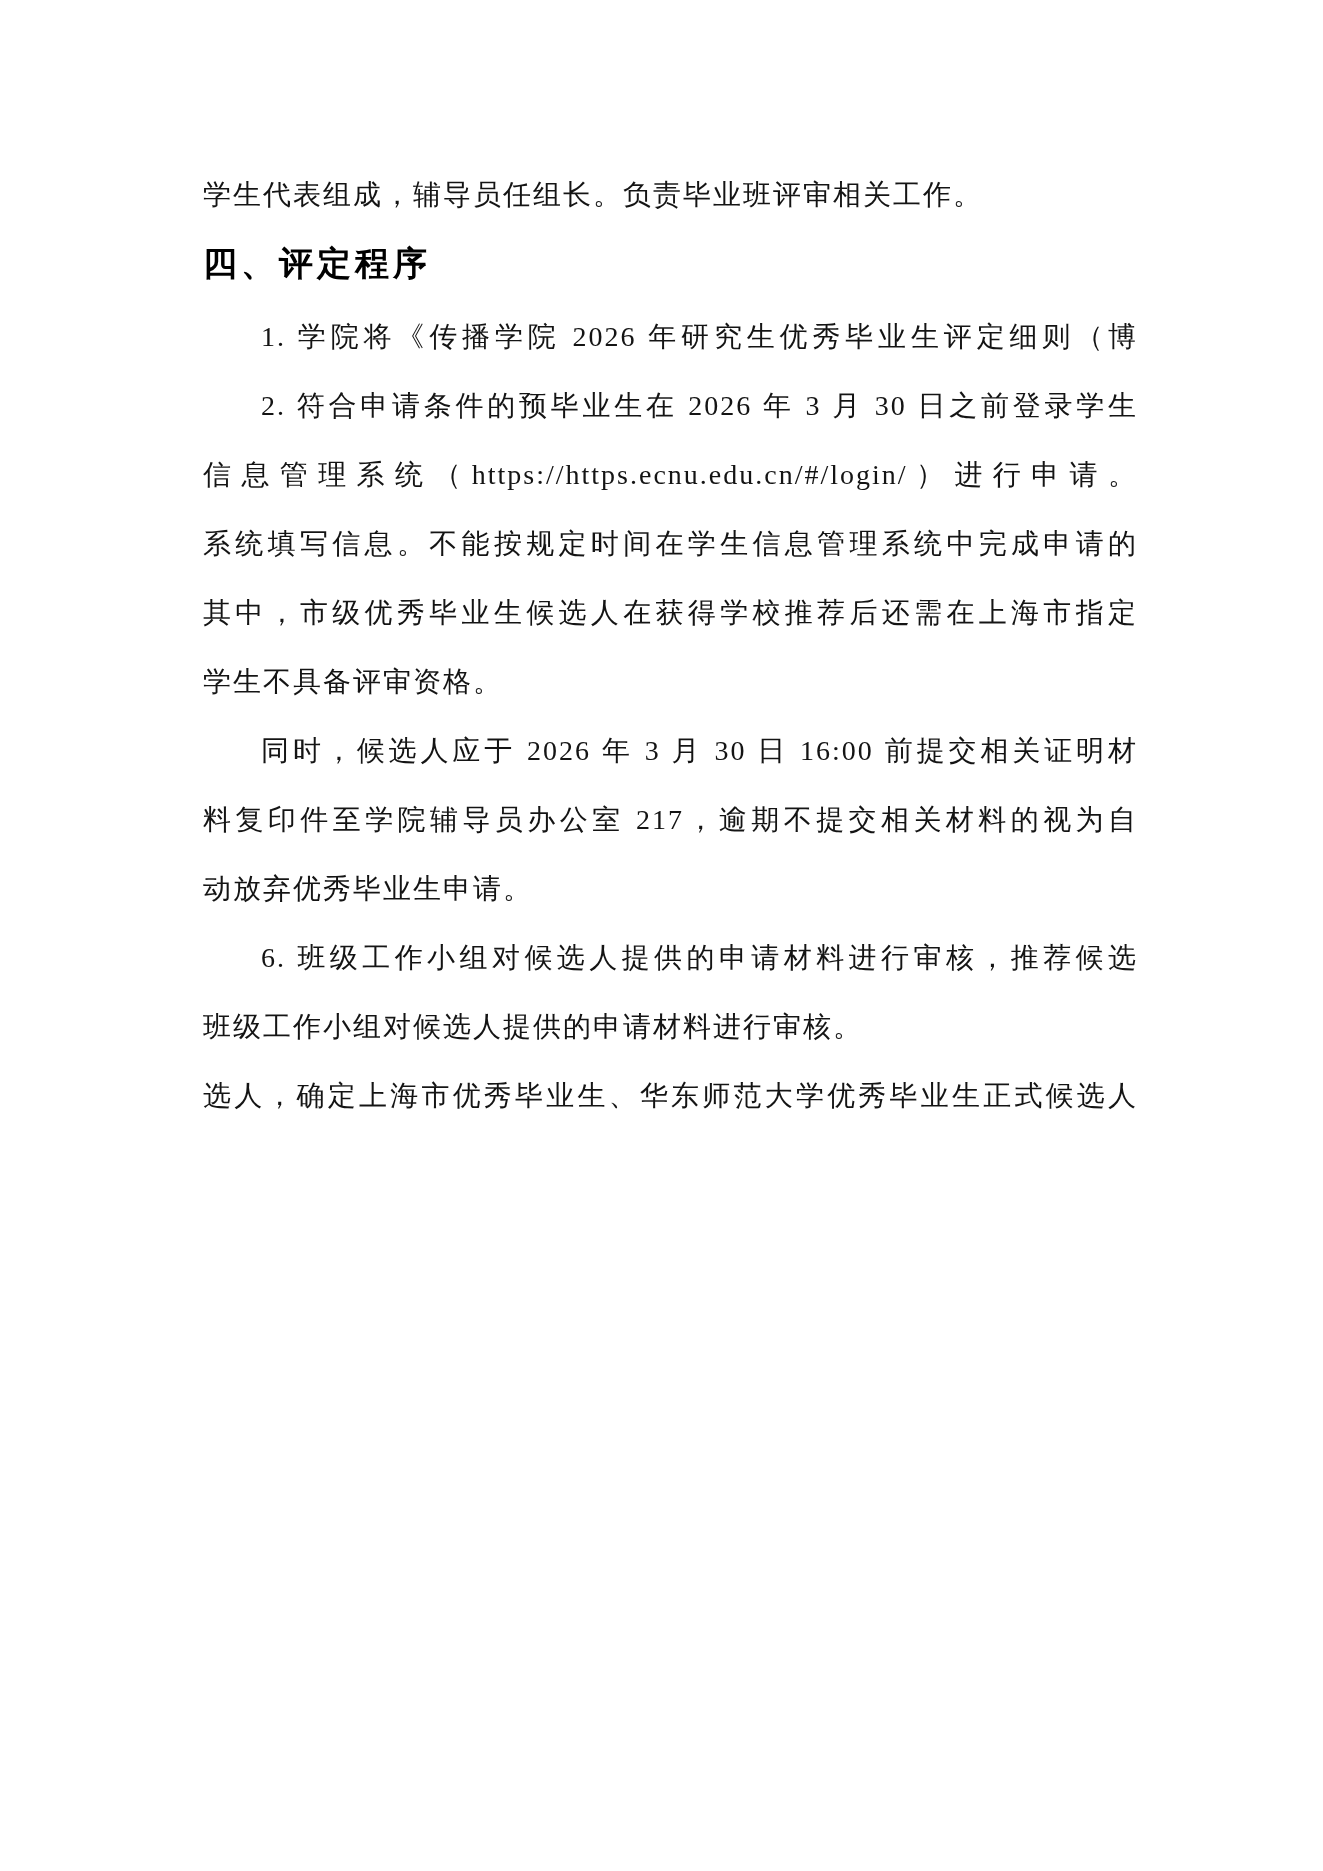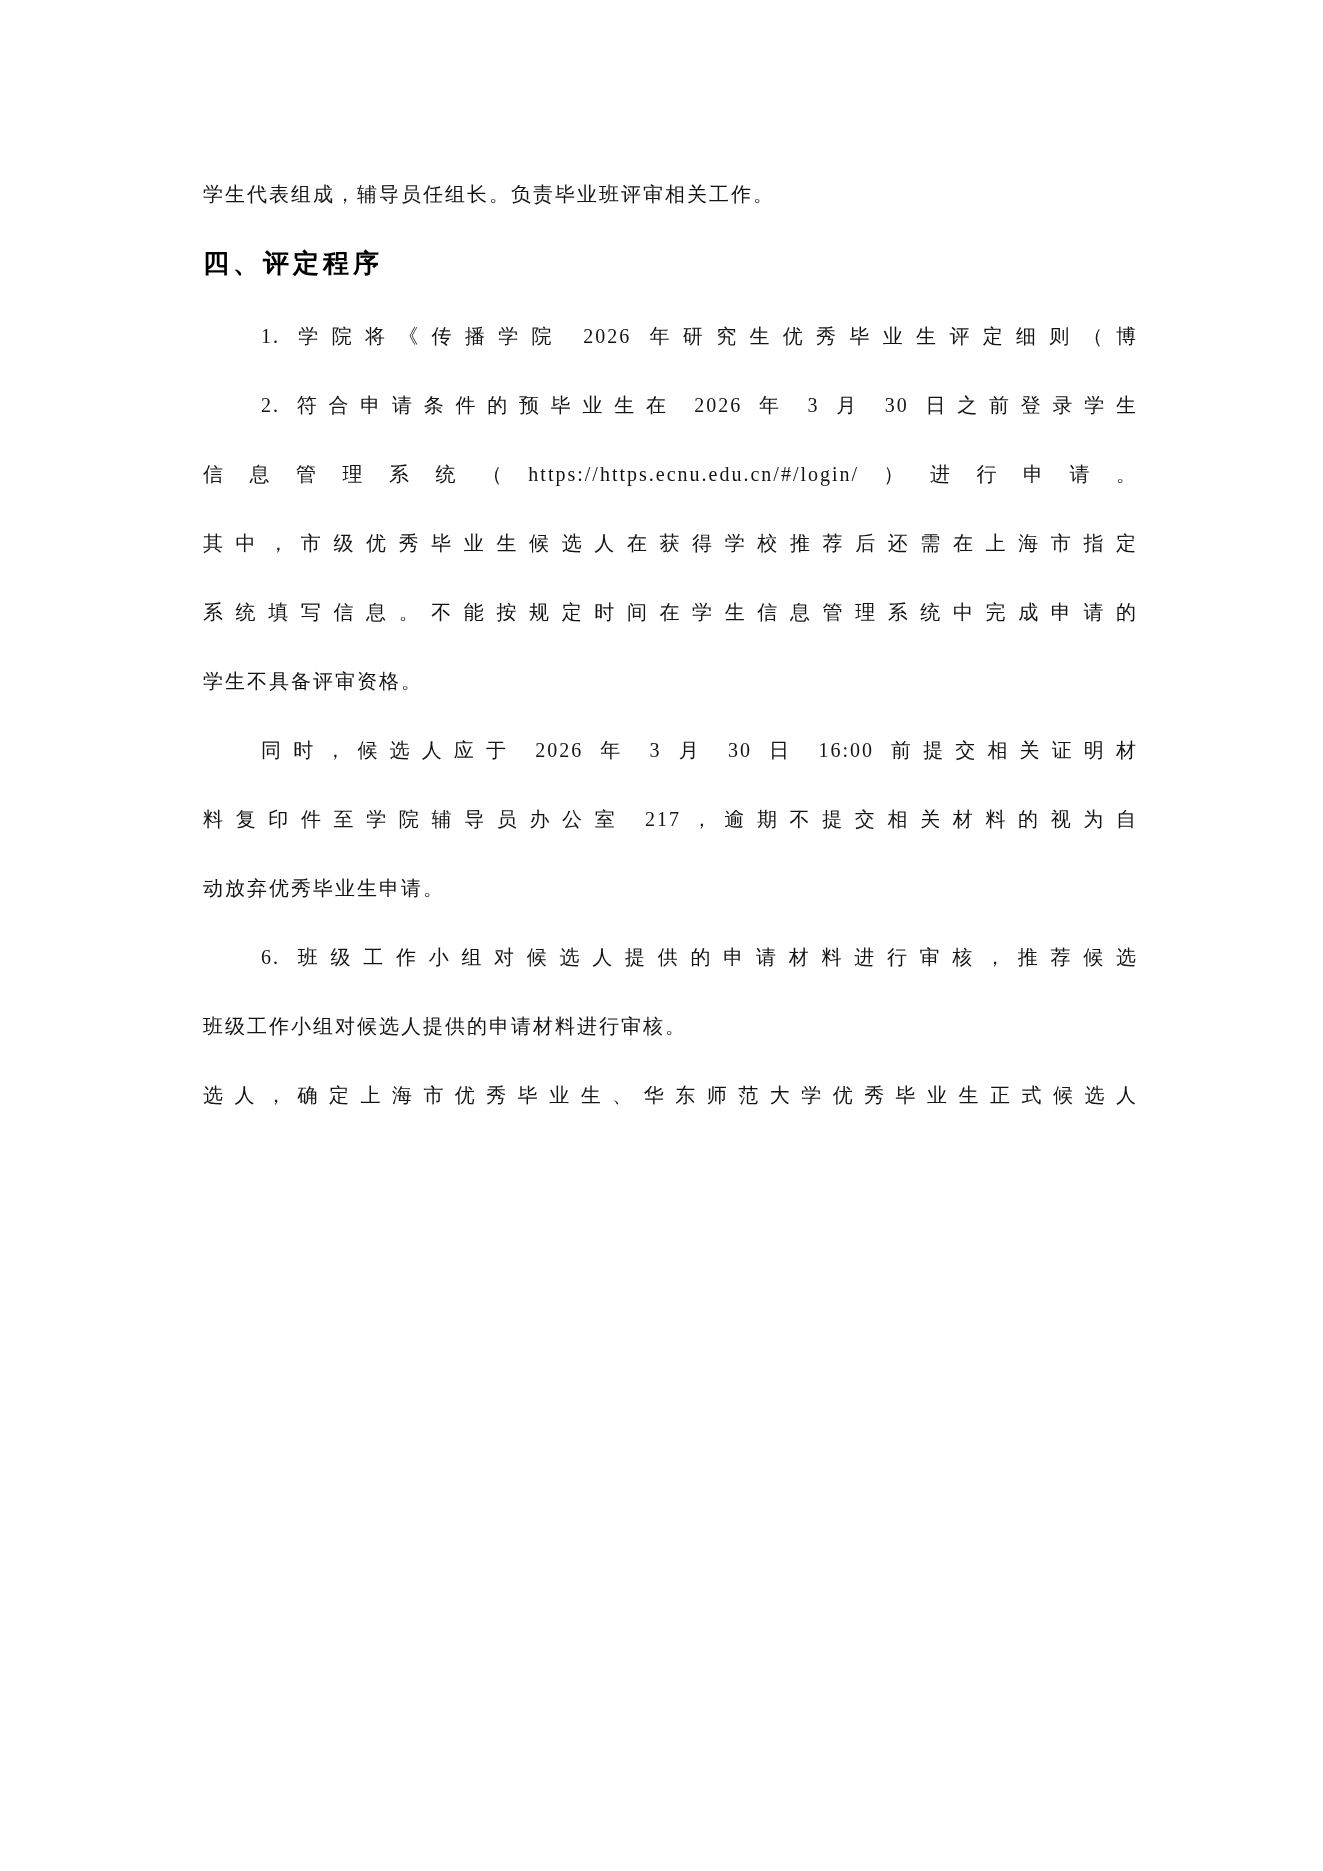--- a/index.html
+++ b/index.html
@@ -15,60 +15,60 @@
     overflow: hidden;
   }
   .doc-body {
     position: absolute;
     left: 203px;
     top: 160px;
     width: 935px;
   }
   .line {
     line-height: 69px;
-    font-size: 20px;
+    font-size: 28px;
     letter-spacing: 2px;
     color: #141414;
     font-family: "Liberation Serif", "DejaVu Serif", serif;
     text-align: left;
   }
   .line.full {
     text-align: justify;
     text-align-last: justify;
   }
   .line.end {
     text-align: left;
     text-align-last: left;
   }
   .line.heading {
     font-family: "Liberation Sans", "DejaVu Sans", sans-serif;
     font-weight: 700;
-    font-size: 26px;
+    font-size: 34px;
     letter-spacing: 4px;
     color: #000000;
     margin-bottom: 4px;
     text-align: left;
     text-align-last: left;
   }
   .line.indent {
     text-indent: 58px;
   }
 </style>
 </head>
 <body>
 
 <div class="page">
   <div class="doc-body">
       <div class="line end">学生代表组成，辅导员任组长。负责毕业班评审相关工作。</div>
       <div class="line heading">四、评定程序</div>
       <div class="line full indent">1. 学院将《传播学院 2026 年研究生优秀毕业生评定细则（博</div>
       <div class="line full indent">2. 符合申请条件的预毕业生在 2026 年 3 月 30 日之前登录学生</div>
       <div class="line full">信息管理系统（https://https.ecnu.edu.cn/#/login/）进行申请。</div>
+      <div class="line full">系统填写信息。不能按规定时间在学生信息管理系统中完成申请的</div>
       <div class="line full">其中，市级优秀毕业生候选人在获得学校推荐后还需在上海市指定</div>
-      <div class="line full">系统填写信息。不能按规定时间在学生信息管理系统中完成申请的</div>
       <div class="line end">学生不具备评审资格。</div>
       <div class="line full indent">同时，候选人应于 2026 年 3 月 30 日 16:00 前提交相关证明材</div>
       <div class="line full">料复印件至学院辅导员办公室 217，逾期不提交相关材料的视为自</div>
       <div class="line end">动放弃优秀毕业生申请。</div>
       <div class="line full indent">6. 班级工作小组对候选人提供的申请材料进行审核，推荐候选</div>
       <div class="line end">班级工作小组对候选人提供的申请材料进行审核。</div>
       <div class="line full">选人，确定上海市优秀毕业生、华东师范大学优秀毕业生正式候选人</div>
     </div>
 </div>
 

